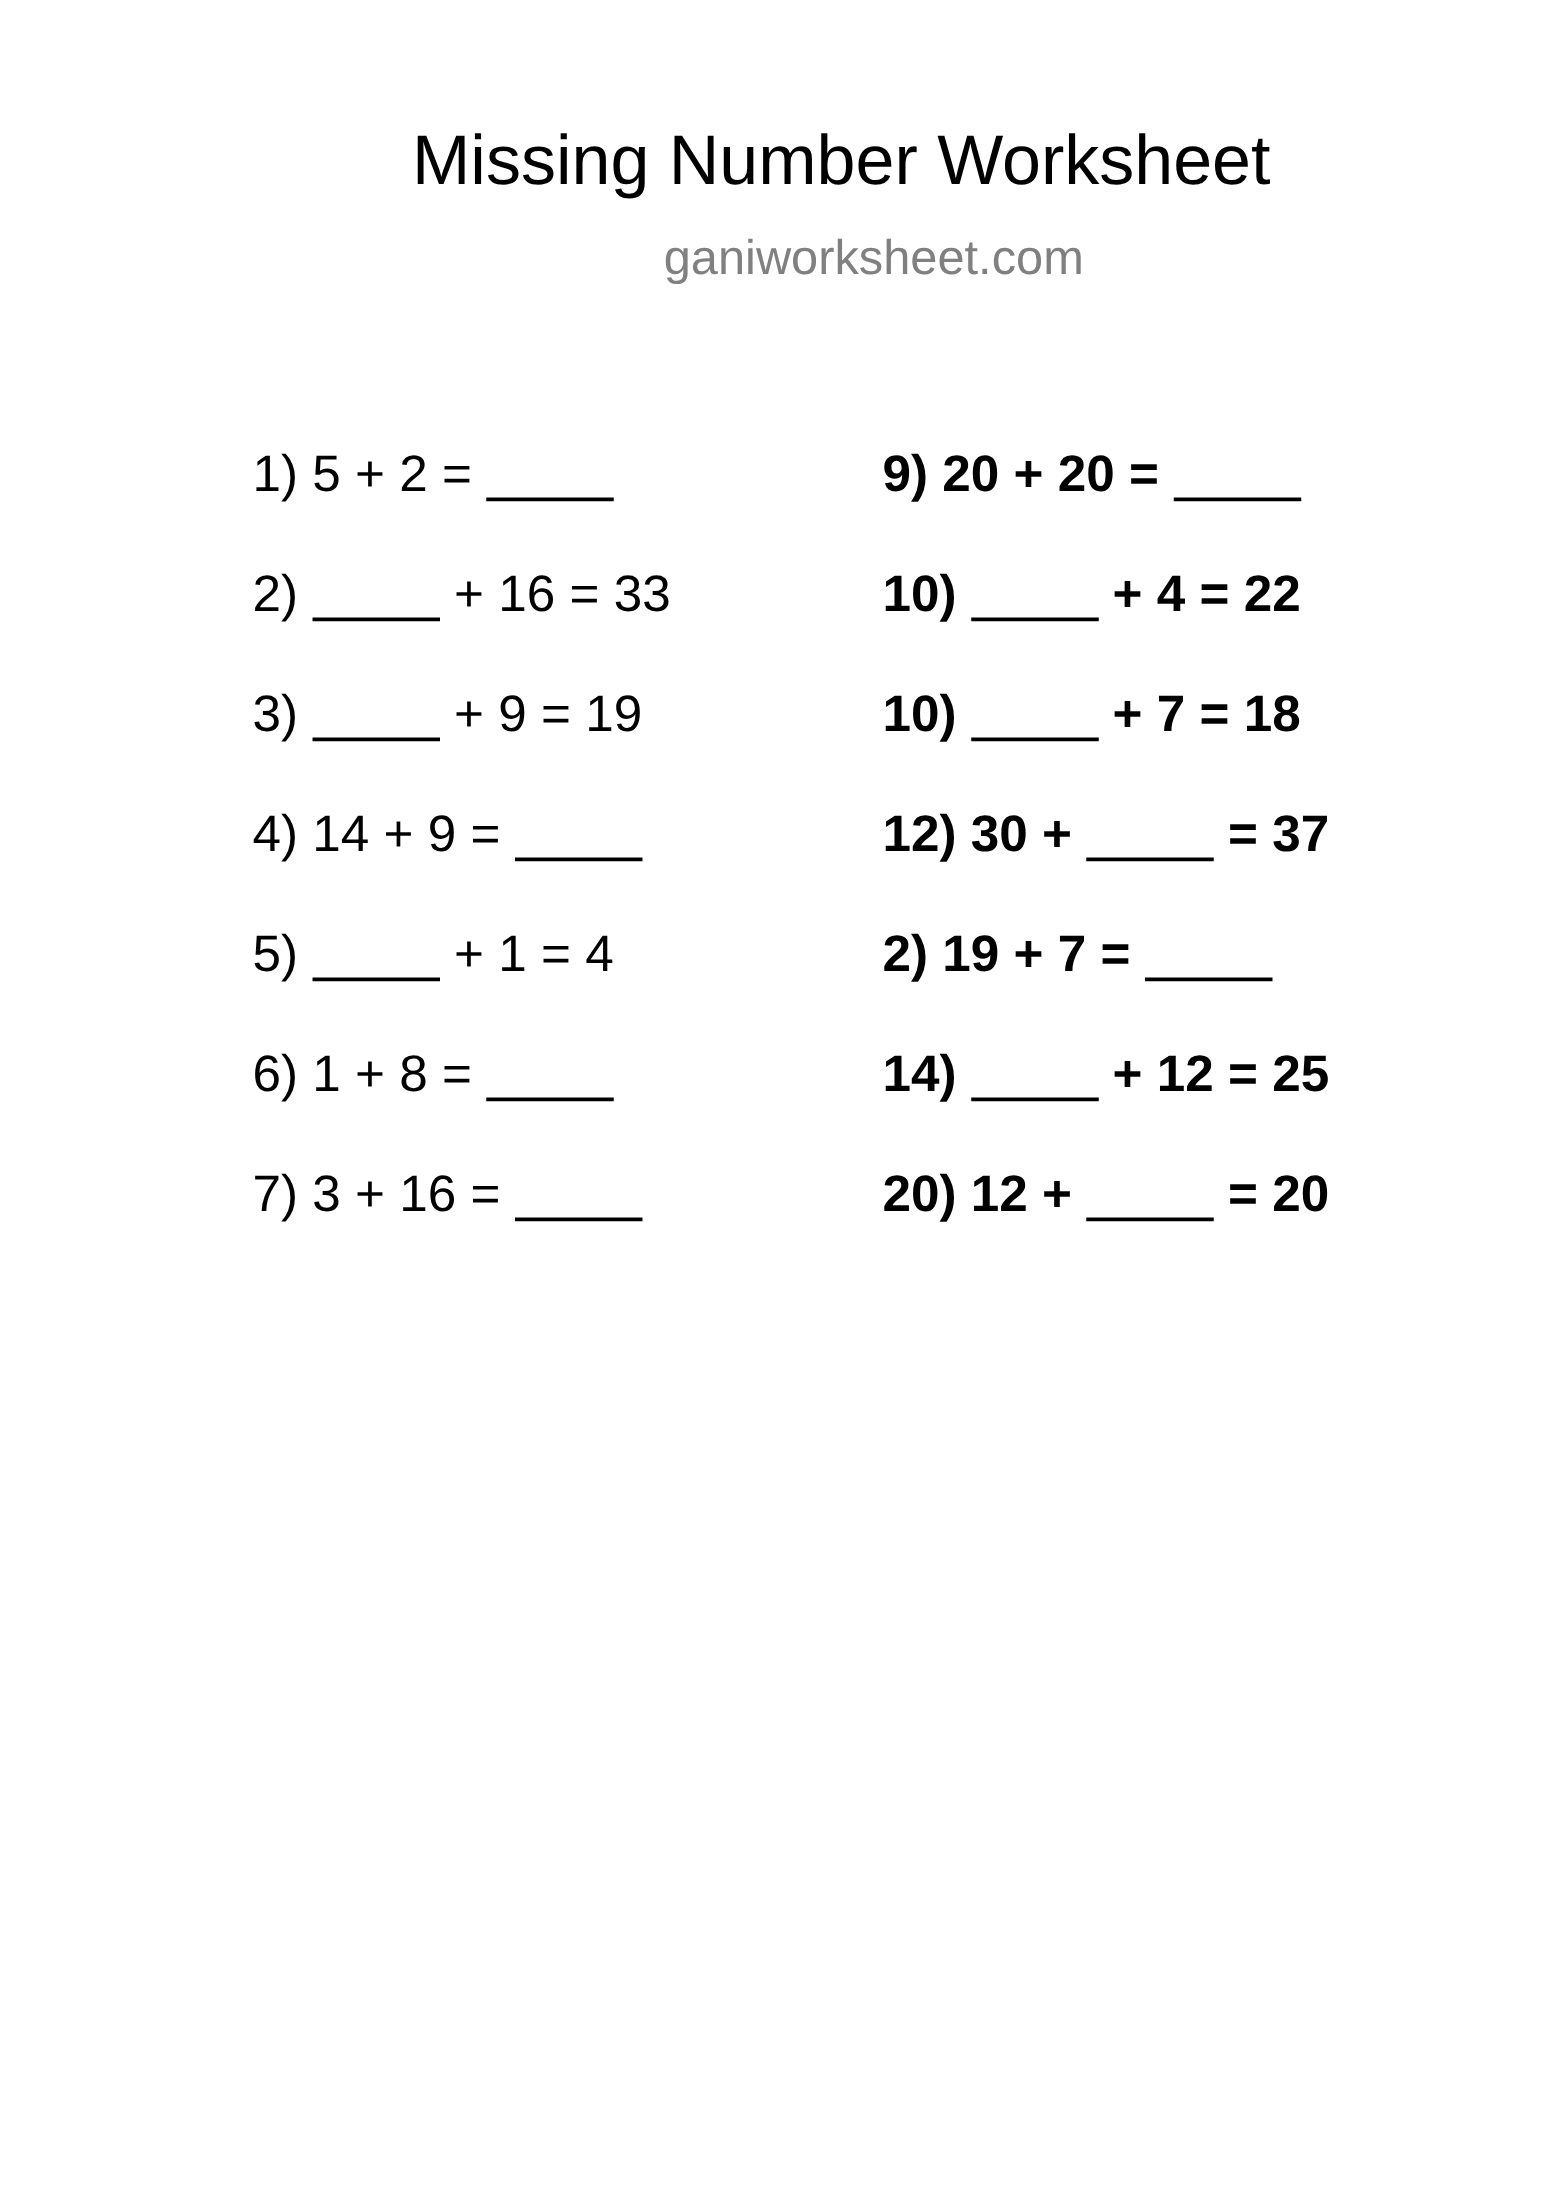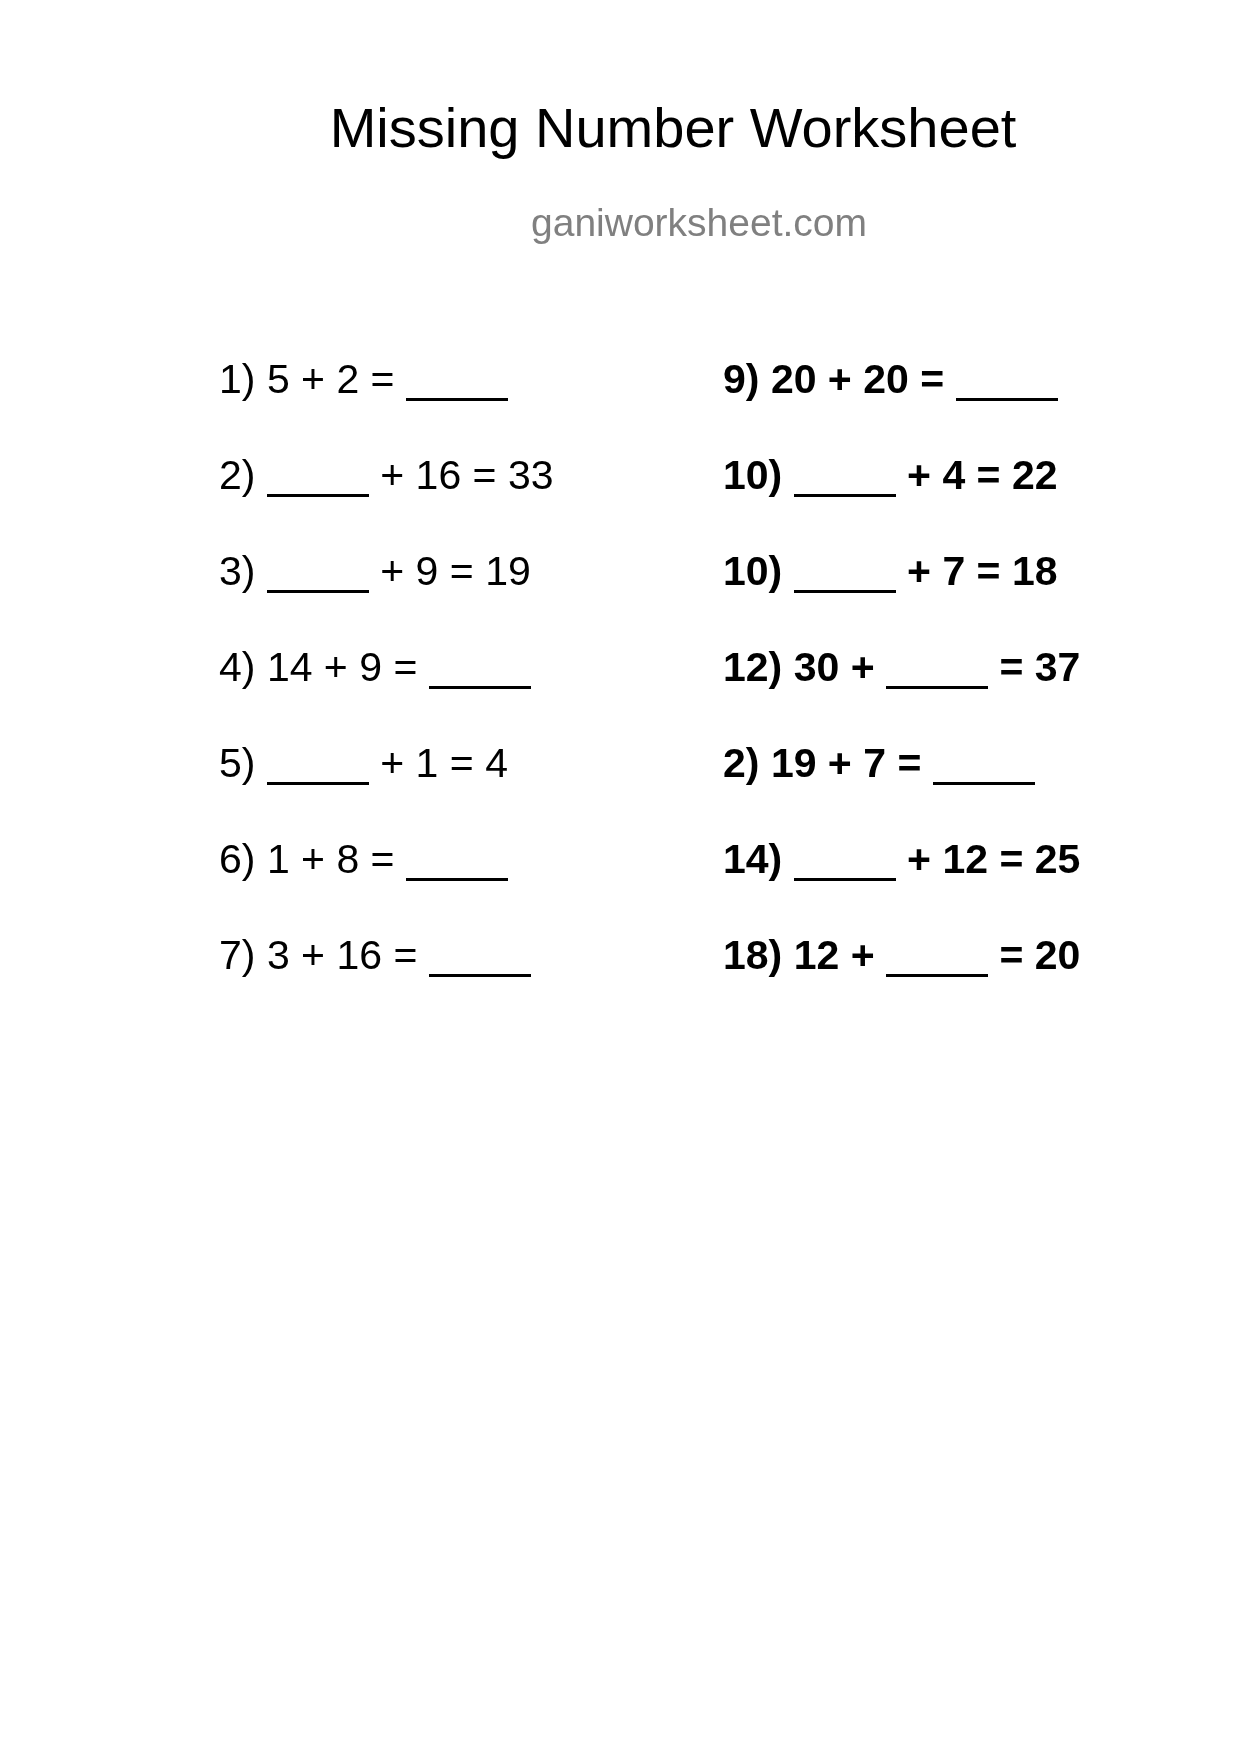--- a/index.html
+++ b/index.html
@@ -30,26 +30,24 @@
     position: absolute;
     left: 0;
     width: 1240px;
     top: 184px;
     text-align: center;
     padding-left: 158px;
     box-sizing: border-box;
     font-size: 39px;
     line-height: 46px;
     color: #808080;
-    margin-top: 16px;
   }
   .column {
     position: absolute;
     top: 350px;
-    margin-left: 17px;
   }
   .col-left { left: 202px; }
   .col-right { left: 706px; font-weight: bold; }
   .problem {
     height: 96px;
     font-size: 41px;
     line-height: 58px;
     white-space: pre;
   }
   .blank {
@@ -75,14 +73,14 @@
     <div class="problem"><span>6)</span> <span>1 + 8 = </span><span class="blank"></span></div>
     <div class="problem"><span>7)</span> <span>3 + 16 = </span><span class="blank"></span></div>
   </div>
 <div class="column col-right">
     <div class="problem"><span>9)</span> <span>20 + 20 = </span><span class="blank"></span></div>
     <div class="problem"><span>10)</span> <span class="blank"></span><span> + 4 = 22</span></div>
     <div class="problem"><span>10)</span> <span class="blank"></span><span> + 7 = 18</span></div>
     <div class="problem"><span>12)</span> <span>30 + </span><span class="blank"></span><span> = 37</span></div>
     <div class="problem"><span>2)</span> <span>19 + 7 = </span><span class="blank"></span></div>
     <div class="problem"><span>14)</span> <span class="blank"></span><span> + 12 = 25</span></div>
-    <div class="problem"><span>18)</span> <span>12 + </span><span class="blank"></span><span> = 20</span></div>
+    <div class="problem"><span>20)</span> <span>12 + </span><span class="blank"></span><span> = 20</span></div>
   </div>
 
 </body></html>

